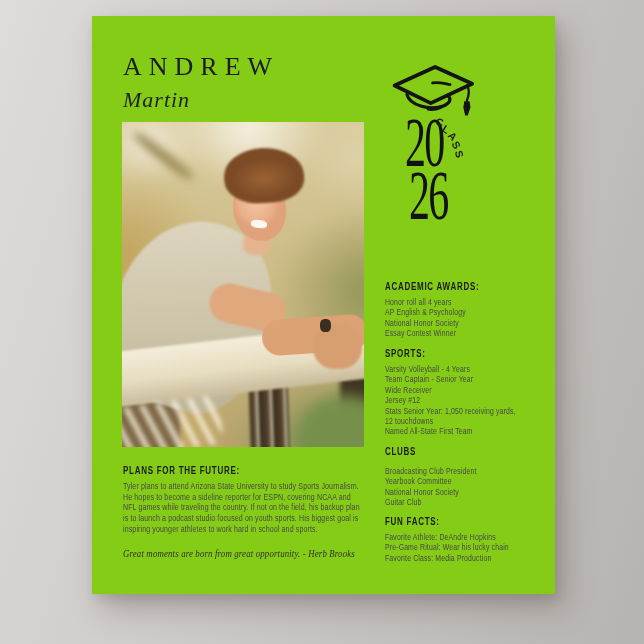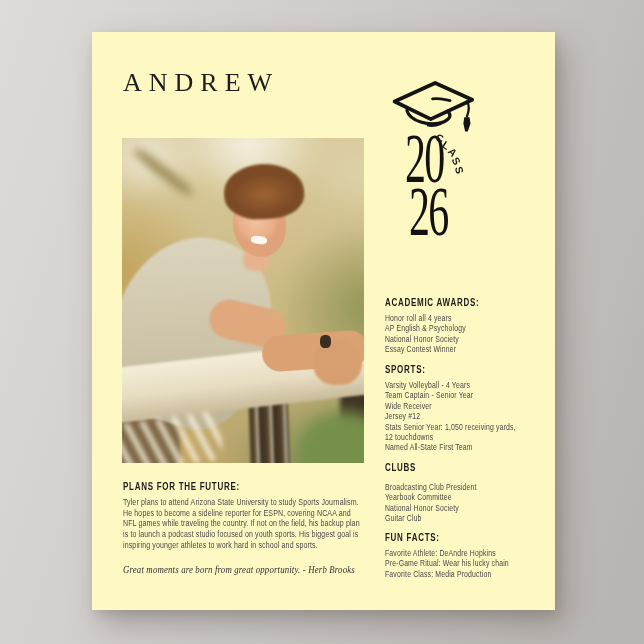--- a/index.html
+++ b/index.html
@@ -3,22 +3,22 @@
 <meta charset="utf-8">
 <style>
   html,body{margin:0;padding:0;}
   body{
     width:644px;height:644px;overflow:hidden;
     background:linear-gradient(108deg,#dedbd8 0%,#cdc9c7 48%,#b7b3b0 100%);
     font-family:"Liberation Sans",sans-serif;
     position:relative;
   }
   .poster{
-    position:absolute;left:92px;top:32px;width:463px;height:578px;
-    background:#fef9c3;
+    position:absolute;left:92px;top:16px;width:463px;height:578px;
+    background:#84cc16;
     box-shadow:10px 14px 28px rgba(95,88,82,.38),3px 5px 9px rgba(95,88,82,.18);
   }
   
   .name-block{position:absolute;left:31px;top:36px;}
   .first-name{
     font-family:"Liberation Serif",serif;font-size:26px;line-height:30px;
     letter-spacing:7px;color:#1d1d1d;font-weight:400;
   }
   .last-name{
     font-family:"Liberation Serif",serif;font-style:italic;font-size:22px;
@@ -119,20 +119,21 @@
     border-radius:60% 65% 50% 55%;filter:blur(1px);transform:rotate(-4deg);
   }
 </style>
 </head>
 <body>
 
 <div class="poster">
 
   <div class="name-block">
     <div class="first-name">ANDREW</div>
+    <div class="last-name">Martin</div>
   </div>
 
   <svg class="cap-icon" viewBox="0 0 100 68" fill="none" stroke="#141414" stroke-width="4.2" stroke-linecap="round" stroke-linejoin="round">
     <path d="M7 30 L53 9 L95 28 L48 50 Z"></path>
     <path d="M50 27 C58 26 64 28 70 29" stroke-width="3"></path>
     <path d="M21 40 C24 52 46 59 63 53 C70 50 72 45 67 41" stroke-width="3.6"></path>
     <path d="M63 53 C58 57 50 58 45 57" stroke-width="3"></path>
     <path d="M89 30 C93 36 91 42 89 47" stroke-width="2.6"></path>
     <path d="M86 48 L92 48 L93 55 L90 64 L87 64 L85 55 Z" fill="#141414" stroke="none"></path>
   </svg>

